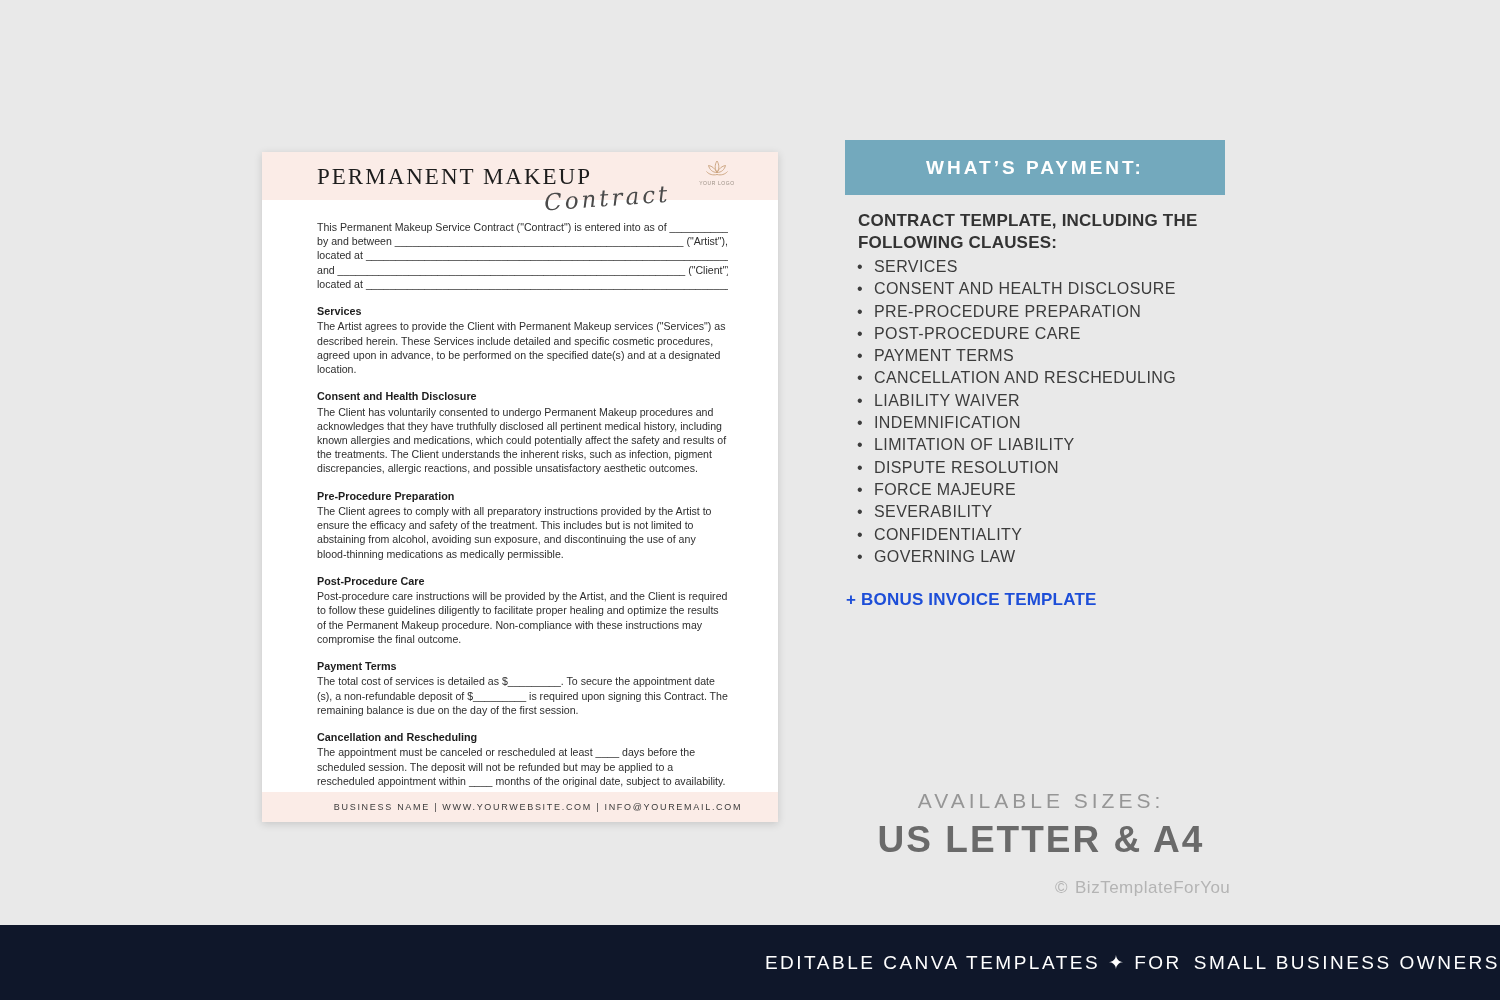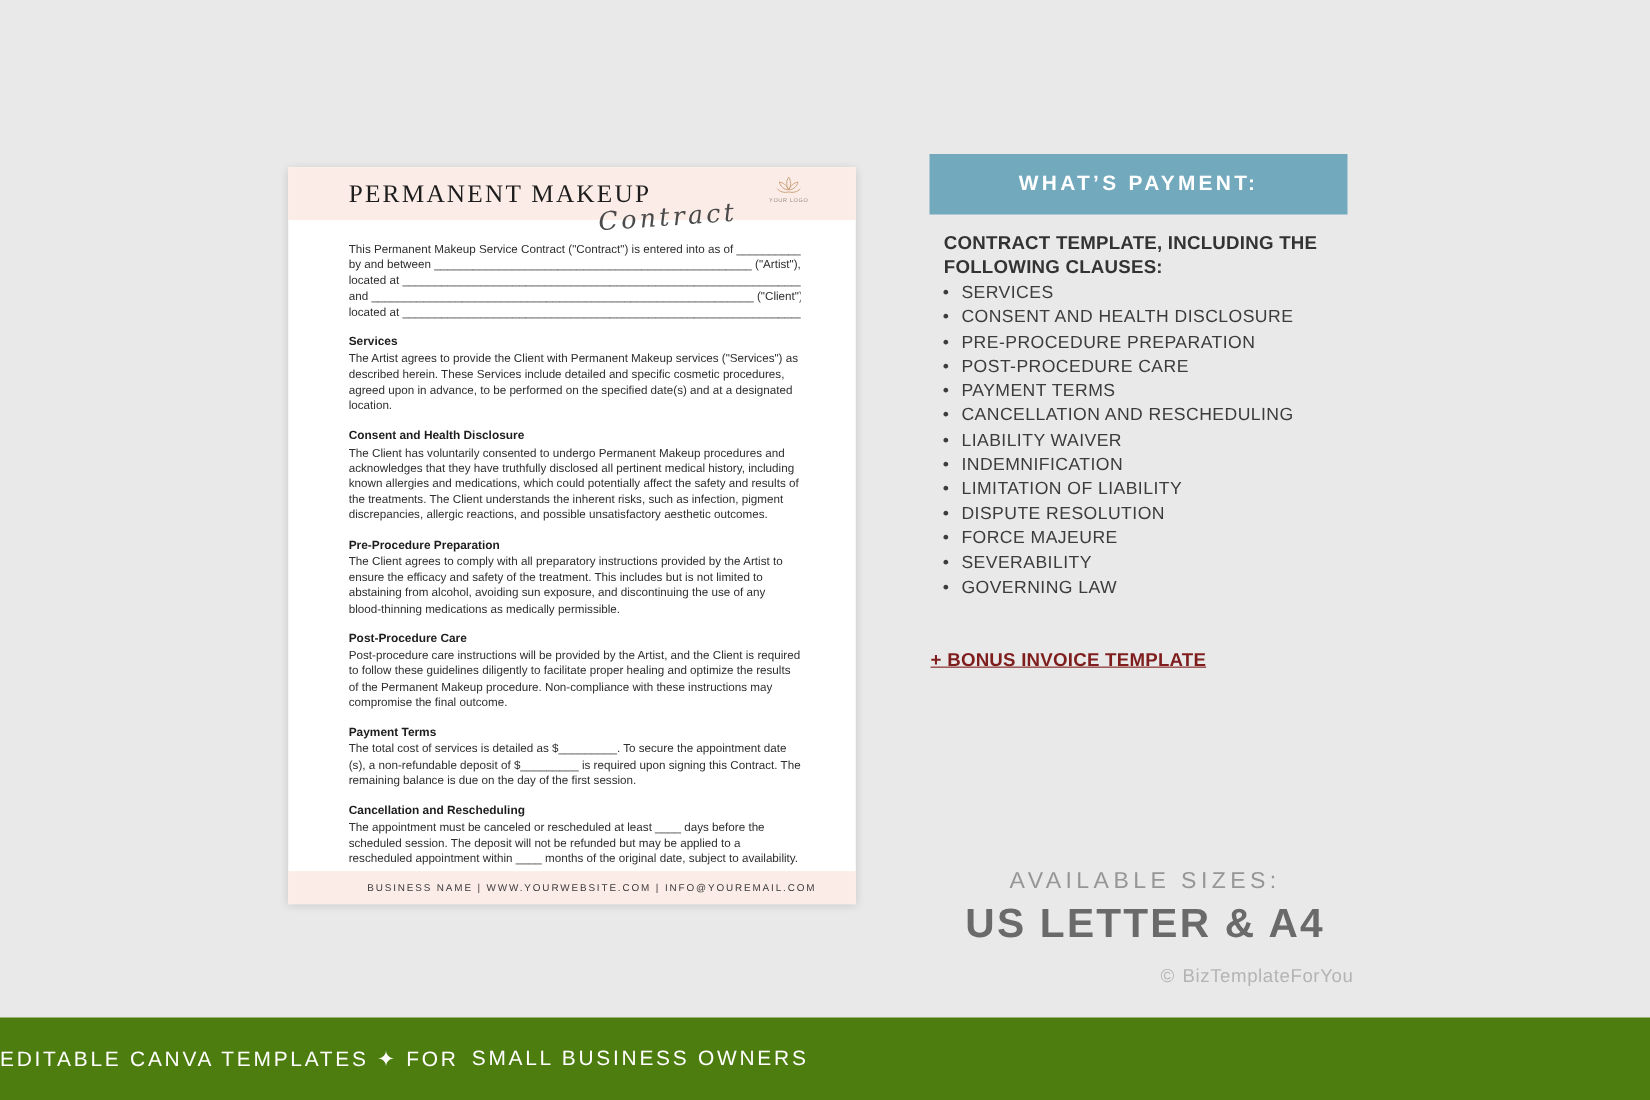--- a/index.html
+++ b/index.html
@@ -34,33 +34,33 @@
   .banner { position:absolute; left:845px; top:140px; width:380px; height:55px; background:#73a9bd;
             display:flex; align-items:center; justify-content:center; color:#ffffff;
             font-size:19px; font-weight:bold; letter-spacing:3px; }
   .included-heading { position:absolute; left:846px; top:210px; width:370px; font-size:17px;
                       font-weight:bold; color:#333333; line-height:1.27; letter-spacing:0.2px;margin-left:12px; }
   .clauses { position:absolute; left:852px; top:256px; list-style:none; }
   .clauses li { position:relative; padding-left:22px; font-size:16px; letter-spacing:0.4px;
                 color:#3c3c3c; line-height:22.3px; }
   .clauses li::before { content:"\2022"; position:absolute; left:5px; top:0; color:#3c3c3c; }
   .bonus { position:absolute; left:846px; top:590px; font-size:17px; font-weight:bold;
-           color:#7f1d1d; letter-spacing:0.2px;text-decoration:underline; }
+           color:#1d4ed8; letter-spacing:0.2px; }
 
   .sizes { position:absolute; left:845px; top:789px; width:392px; text-align:center; }
   .sizes-label { font-size:21px; letter-spacing:4px; color:#969696; }
   .sizes-value { margin-top:6px; font-size:37px; font-weight:bold; letter-spacing:2px; color:#6a6a6a; }
 
   .watermark { position:absolute; left:1055px; top:878px; display:flex; align-items:center;
                gap:7px; font-size:17px; color:#b4b4b4; letter-spacing:0.5px; }
   .watermark .c-symbol { font-size:17px; }
 
   
-  .bottom-band { position:absolute; left:0; top:925px; width:1500px; height:75px; background:#4d7c0f;
-                 display:flex; align-items:center; justify-content:flex-start; color:#ffffff;
+  .bottom-band { position:absolute; left:0; top:925px; width:1500px; height:75px; background:#0f172a;
+                 display:flex; align-items:center; justify-content:flex-end; color:#ffffff;
                  font-size:19px; letter-spacing:2.5px; }
   .band-bold { font-weight:normal; margin-left:12px; }
 </style>
 </head>
 <body>
 
 <div class="canvas">
 
   <div class="doc">
     <div class="doc-header"></div>
@@ -124,20 +124,21 @@
     <li>PRE-PROCEDURE PREPARATION</li>
     <li>POST-PROCEDURE CARE</li>
     <li>PAYMENT TERMS</li>
     <li>CANCELLATION AND RESCHEDULING</li>
     <li>LIABILITY WAIVER</li>
     <li>INDEMNIFICATION</li>
     <li>LIMITATION OF LIABILITY</li>
     <li>DISPUTE RESOLUTION</li>
     <li>FORCE MAJEURE</li>
     <li>SEVERABILITY</li>
+    <li>CONFIDENTIALITY</li>
     <li>GOVERNING LAW</li>
   </ul>
 
   <div class="bonus">+ BONUS INVOICE TEMPLATE</div>
 
   <div class="sizes">
     <div class="sizes-label">AVAILABLE SIZES:</div>
     <div class="sizes-value">US LETTER &amp; A4</div>
   </div>
 

